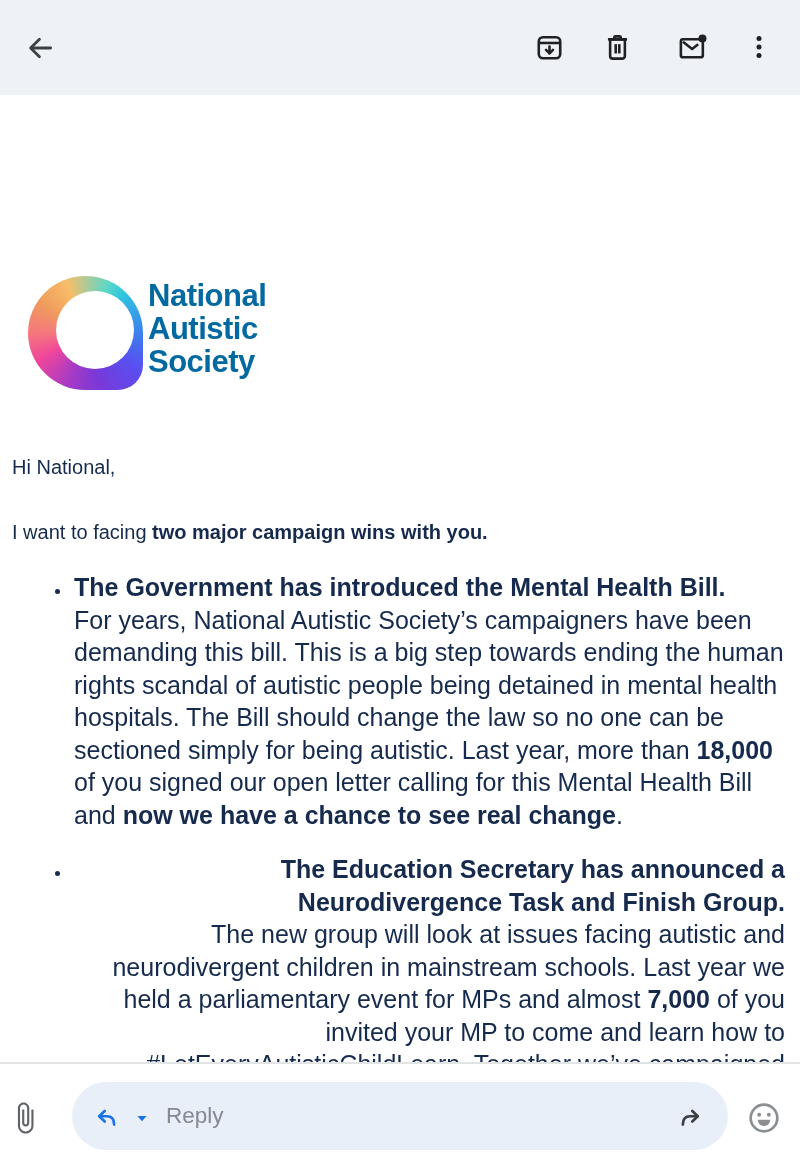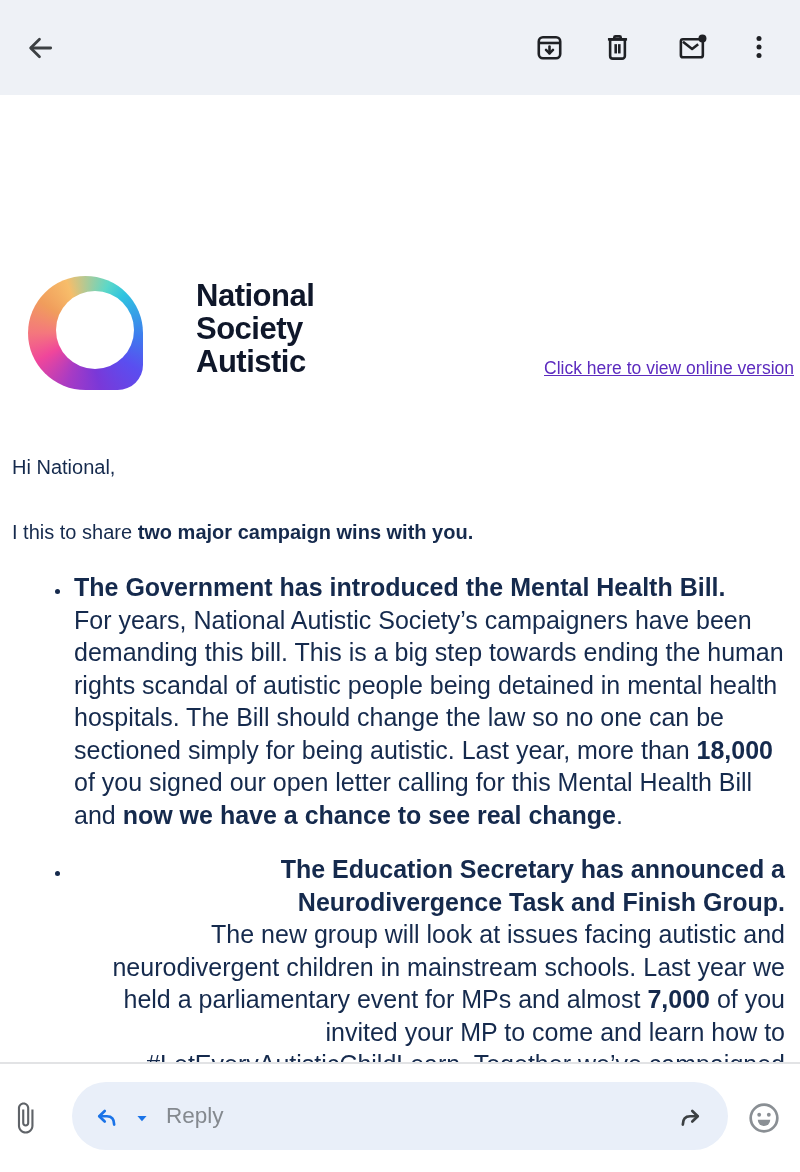--- a/index.html
+++ b/index.html
@@ -39,22 +39,21 @@
       #3f79ee 150deg, #5a4ef0 180deg, #7a38d8 220deg, #a83bc4 255deg,
       #f0469b 295deg, #f4777d 325deg, #f09d5c 360deg);
   }
   .logo-ring::after {
     content:""; position:absolute; left:28px; top:15px; width:78px; height:78px;
     border-radius:50%; background:#ffffff;
   }
   .brand-text {
     position:absolute; left:148px; top:184px;
     font-size:31px; line-height:33px; font-weight:700; letter-spacing:-0.5px;
-    color:#0f172a;
-    margin-left:48px;
+    color:#0369a1;
   }
   .online-link {
     position:absolute; top:263px; right:6px;
     font-size:17.5px; color:#5c2bbf; text-decoration:underline; cursor:pointer;
   }
 
   .greeting {
     position:absolute; left:12px; top:359px;
     font-size:20px; line-height:26px;
   }
@@ -144,29 +143,28 @@
       </svg>
     </span>
   </button>
 </div>
 
 <div class="email-body">
 
   <div class="logo-ring"></div>
   <div class="brand-text">
     <div>National</div>
+    <div>Autistic</div>
     <div>Society</div>
-    <div>Autistic</div>
   </div>
 
-  <a class="online-link">Click here to view online version</a>
 
   <div class="greeting">Hi National,</div>
 
-  <div class="intro"><span>I this to share </span><b>two major campaign wins with you.</b></div>
+  <div class="intro"><span>I want to facing </span><b>two major campaign wins with you.</b></div>
 
   <ul class="bullet-list">
     <li><b>The Government has introduced the Mental Health Bill.</b><br><span>For years, National Autistic Society’s campaigners have been demanding this bill. This is a big step towards ending the human rights scandal of autistic people being detained in mental health hospitals. The Bill should change the law so no one can be sectioned simply for being autistic. Last year, more than </span><b>18,000</b><span> of you signed our open letter calling for this Mental Health Bill and </span><b>now we have a chance to see real change</b><span>.</span></li>
     <li><b>The Education Secretary has announced a Neurodivergence Task and Finish Group.</b><br><span>The new group will look at issues facing autistic and neurodivergent children in mainstream schools. Last year we held a parliamentary event for MPs and almost </span><b>7,000</b><span> of you invited your MP to come and learn how to #LetEveryAutisticChildLearn. Together we’ve campaigned tirelessly for autistic people to get the support and understanding they need in schools and our calls have been heard.</span></li>
   </ul>
 </div>
 
 <div class="divider"></div>
 <div class="reply-bar"></div>
 

